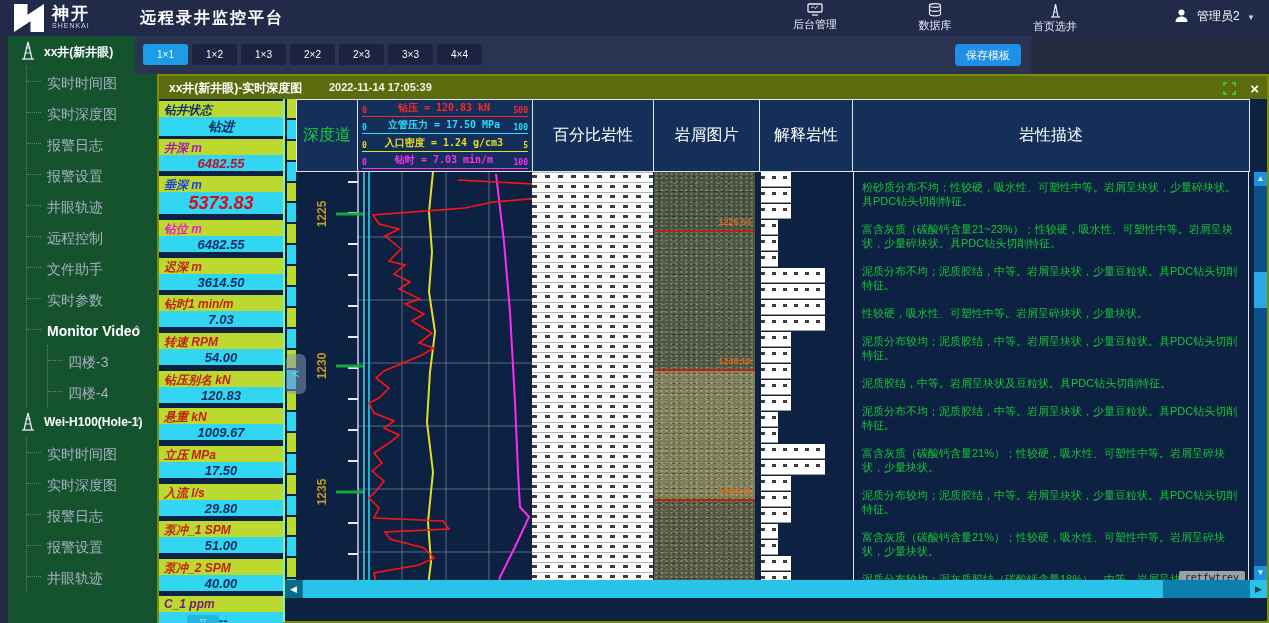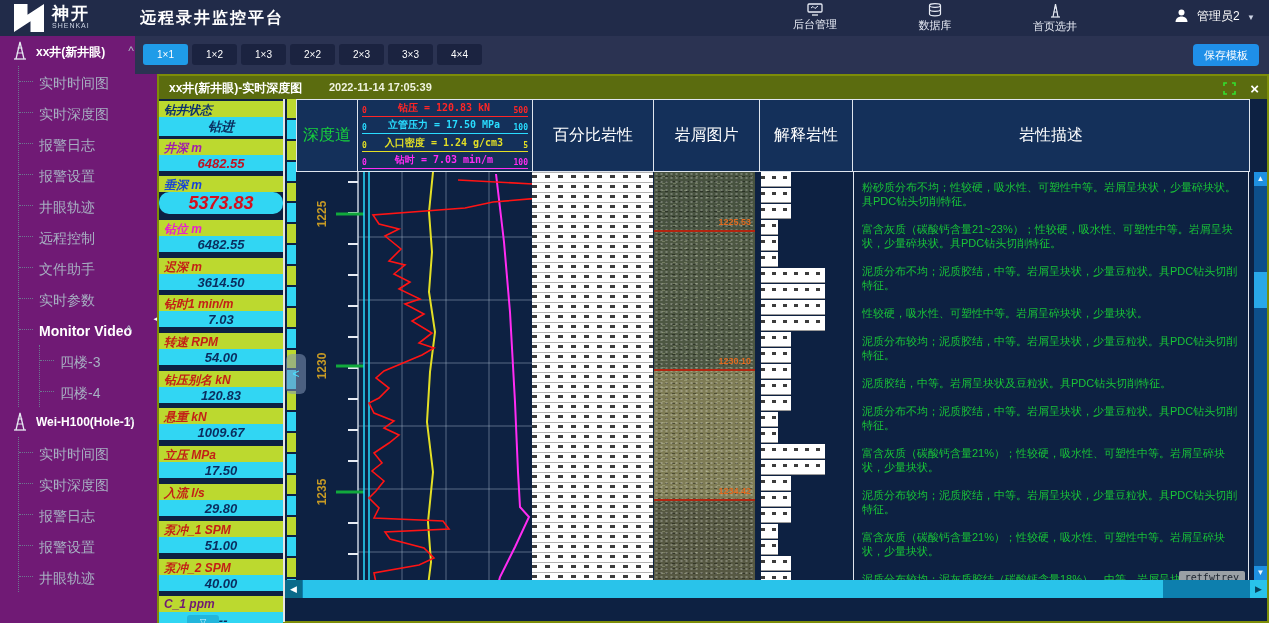--- a/index.html
+++ b/index.html
@@ -15,29 +15,29 @@
   .logo-en { position:absolute; left:52px; top:22px; color:#cdd4e4; font-size:7px; letter-spacing:1px; }
   .app-title { position:absolute; left:140px; top:8px; color:#fff; font-size:16px; font-weight:bold; letter-spacing:2px; }
   .nav-item { position:absolute; top:2px; width:80px; text-align:center; color:#e8ecf5; cursor:pointer; }
   .nav-item svg { display:block; margin:1px auto 0; }
   .nav-item .nv-label { font-size:11px; display:block; margin-top:1px; }
   .user-box { position:absolute; right:14px; top:8px; color:#fff; font-size:12px; }
   .user-box .uname { margin-left:5px; }
   .caret { font-size:8px; color:#cdd4e4; margin-left:4px; }
 
   
-  .toolbar { position:absolute; left:135px; top:36px; width:1134px; height:38px; background:#2b3352; z-index:20; }
+  .toolbar { position:absolute; left:135px; top:36px; width:896px; height:38px; background:#2b3352; z-index:20; }
   .lay-btn { position:absolute; top:8px; width:45px; height:21px; background:#1b2340; color:#fff;
     font-size:10px; border:none; border-radius:3px; cursor:pointer; }
   .lay-btn.active { background:#1f9ce8; }
   .save-btn { position:absolute; right:10px; top:8px; width:66px; height:22px; background:#1f8fe8; color:#fff;
     font-size:11px; border:none; border-radius:4px; cursor:pointer; }
 
   
-  .sidebar { position:absolute; left:0; top:36px; width:162px; height:587px; background:#701a75; z-index:10; }
+  .sidebar { position:absolute; left:8px; top:36px; width:162px; height:587px; background:#14532d; z-index:10; }
   .tree-root { position:relative; height:30px; color:#fff; font-size:12px; font-weight:bold; }
   .tree-root .rname { position:absolute; left:36px; top:8px; white-space:nowrap; }
   .tree-root .chev { position:absolute; right:28px; top:8px; color:#aeb6c6; font-weight:normal; }
   .derrick { position:absolute; left:12px; top:4px; }
   .tree-kids { position:relative; margin-left:18px; border-left:1px dotted #6d7890; }
   .tree-item { position:relative; height:31px; color:#a7b0c2; font-size:14px; cursor:pointer; }
   .tree-item .dash { position:absolute; left:0; top:15px; width:14px; border-top:1px dotted #6d7890; }
   .tree-item .tlabel { position:absolute; left:20px; top:9px; white-space:nowrap; }
   .tree-item.bold .tlabel { color:#fff; font-weight:bold; }
   .tree-item .chev { position:absolute; right:30px; top:9px; color:#aeb6c6; }
@@ -48,27 +48,27 @@
     border:2px solid #7d8d08; background:#0d2142; z-index:15; }
   .titlebar { position:absolute; left:0; top:0; width:100%; height:23px; background:#5b6c0f; }
   .titlebar .wt { position:absolute; left:10px; top:4px; color:#fff; font-size:12px; font-weight:bold; }
   .titlebar .ts { position:absolute; left:170px; top:5px; color:#f0f3e0; font-size:11px; font-weight:bold; }
   .tb-icons { position:absolute; right:8px; top:3px; }
   .fs-icon { display:inline-block; vertical-align:middle; cursor:pointer; }
   .close-icon { display:inline-block; vertical-align:middle; color:#fff; font-size:15px; font-weight:bold; margin-left:10px; cursor:pointer; }
 
   
   .param-panel { position:absolute; left:0; top:23px; width:126px; height:523px; background:#0d2142;
-    border-right:2px solid #e5e5e5; display:flex; flex-direction:column; gap:12px; padding-top:2px; }
+    border-right:2px solid #86efac; display:flex; flex-direction:column; gap:12px; padding-top:2px; }
   .p-block { flex:1; display:flex; flex-direction:column; min-height:0; }
   .p-label { flex:0 0 16px; background:#bcd92f; font-size:12px; font-weight:bold; font-style:italic;
     padding:1px 0 0 5px; white-space:nowrap; overflow:hidden; }
   .p-value { flex:1; background:#31d6f3; font-size:13px; font-weight:bold; font-style:italic;
     text-align:center; padding-top:1px; position:relative; }
-  .p-value.big { font-size:18px;border-radius:10px; }
+  .p-value.big { font-size:18px; }
   .dd-pill { position:absolute; left:28px; top:3px; width:32px; height:13px; background:#22b6dc;
     border-radius:3px; color:#d9f6ff; font-size:8px; text-align:center; line-height:13px; font-style:normal; cursor:pointer; }
 
   
   .chart { position:absolute; left:126px; top:23px; right:0; bottom:0; background:#0d2142; }
   .clip-strip { position:absolute; left:2px; top:0; width:9px; bottom:23px; display:flex; flex-direction:column; gap:2px; }
   .clip-strip div { flex:1; }
   .chart-collapse { position:absolute; left:1px; top:255px; width:20px; height:40px; background:rgba(130,150,180,.55);
     border-radius:6px; color:#4be0ff; font-size:12px; text-align:center; line-height:40px; cursor:pointer; z-index:5; }
 

